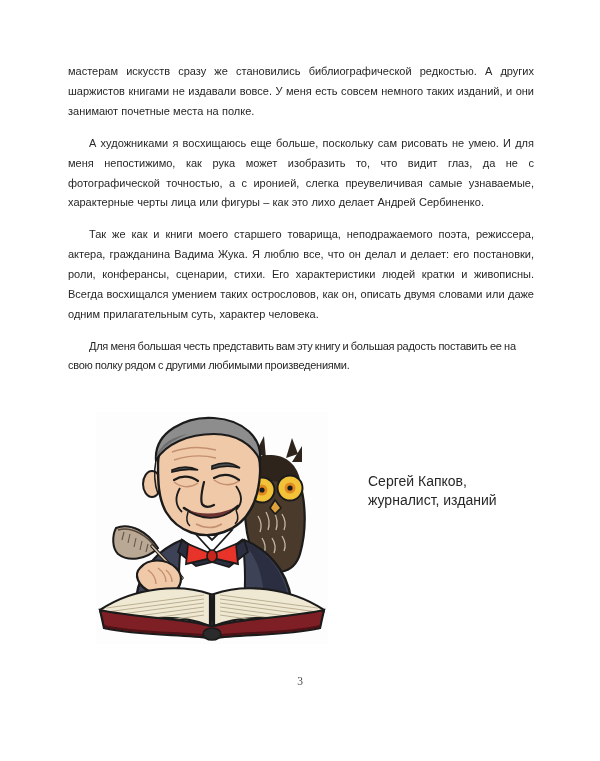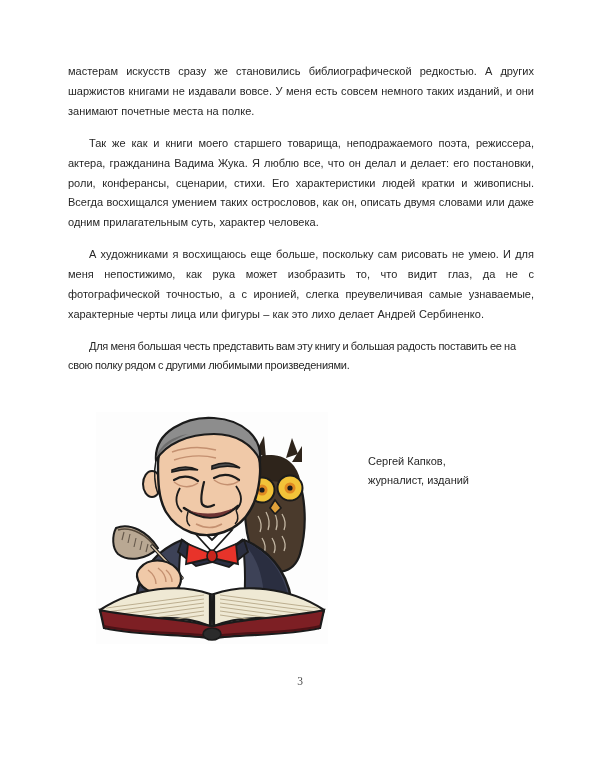--- a/index.html
+++ b/index.html
@@ -57,22 +57,22 @@
     width: 232px;
     height: 232px;
     background: #fdfdfd;
   }
   .illustration svg { display: block; width: 100%; height: 100%; }
 
   
   .signature {
     position: absolute;
     left: 368px;
-    top: 452px;
-    font-size: 11px;
+    top: 472px;
+    font-size: 14px;
     line-height: 19px;
     color: #272727;
     white-space: nowrap;
   }
   .signature div { white-space: nowrap; }
 
   
   .folio {
     position: absolute;
     left: 0;
@@ -84,22 +84,22 @@
     font-family: "Liberation Serif", serif;
   }
 </style>
 </head>
 <body>
 
 <div class="page">
 
   <div class="text-column">
     <p class="para p1">мастерам искусств сразу же становились библиографической редкостью. А других шаржистов книгами не издавали вовсе. У меня есть совсем немного таких изданий, и они занимают почетные места на полке.</p>
+    <p class="para p3">А художниками я восхищаюсь еще больше, поскольку сам рисовать не умею. И для меня непостижимо, как рука может изобразить то, что видит глаз, да не с фотографической точностью, а с иронией, слегка преувеличивая самые узнаваемые, характерные черты лица или фигуры – как это лихо делает Андрей Сербиненко.</p>
     <p class="para p2">Так же как и книги моего старшего товарища, неподражаемого поэта, режиссера, актера, гражданина Вадима Жука. Я люблю все, что он делал и делает: его постановки, роли, конферансы, сценарии, стихи. Его характеристики людей кратки и живописны. Всегда восхищался умением таких острословов, как он, описать двумя словами или даже одним прилагательным суть, характер человека.</p>
-    <p class="para p3">А художниками я восхищаюсь еще больше, поскольку сам рисовать не умею. И для меня непостижимо, как рука может изобразить то, что видит глаз, да не с фотографической точностью, а с иронией, слегка преувеличивая самые узнаваемые, характерные черты лица или фигуры – как это лихо делает Андрей Сербиненко.</p>
     <p class="para p4">Для меня большая честь представить вам эту книгу и большая радость поставить ее на свою полку рядом с другими любимыми произведениями.</p>
   </div>
 
   <div class="illustration">
     <svg viewBox="0 0 232 232" xmlns="http://www.w3.org/2000/svg">
       <defs>
         <clipPath id="pagesClipL">
             <path d="M8 196 L112 176 L112 212 L16 214 Z"></path>
           </clipPath>
         <clipPath id="pagesClipR">

